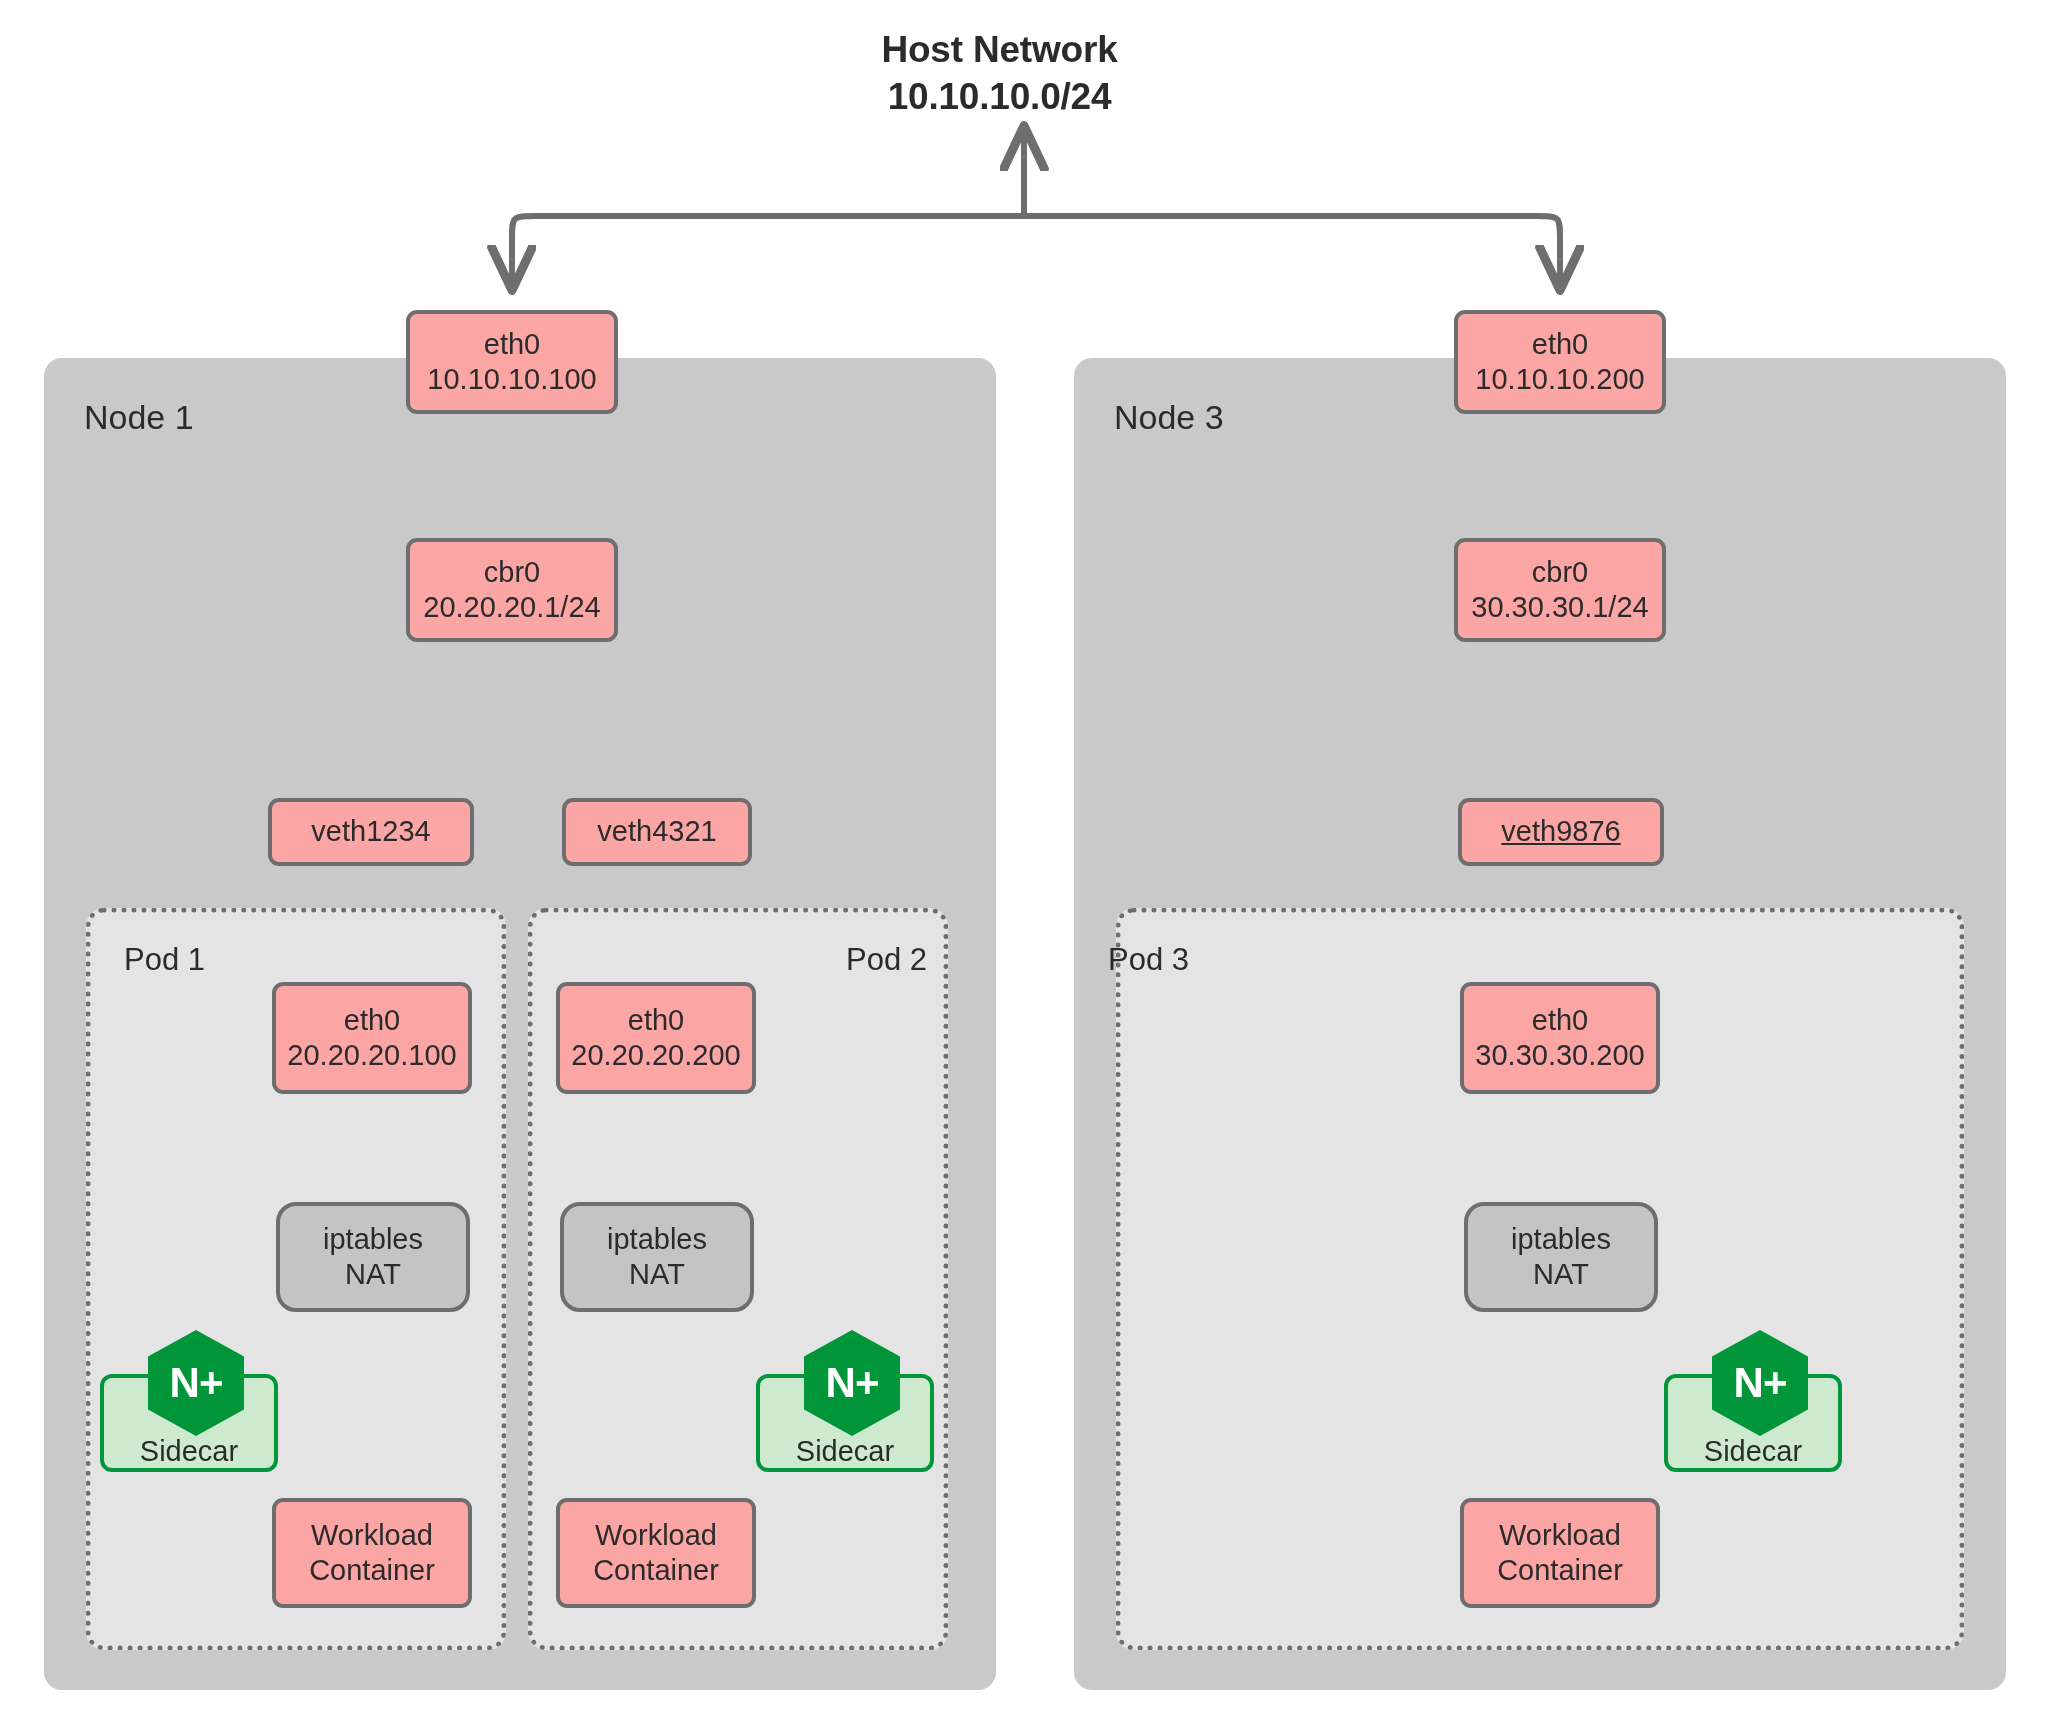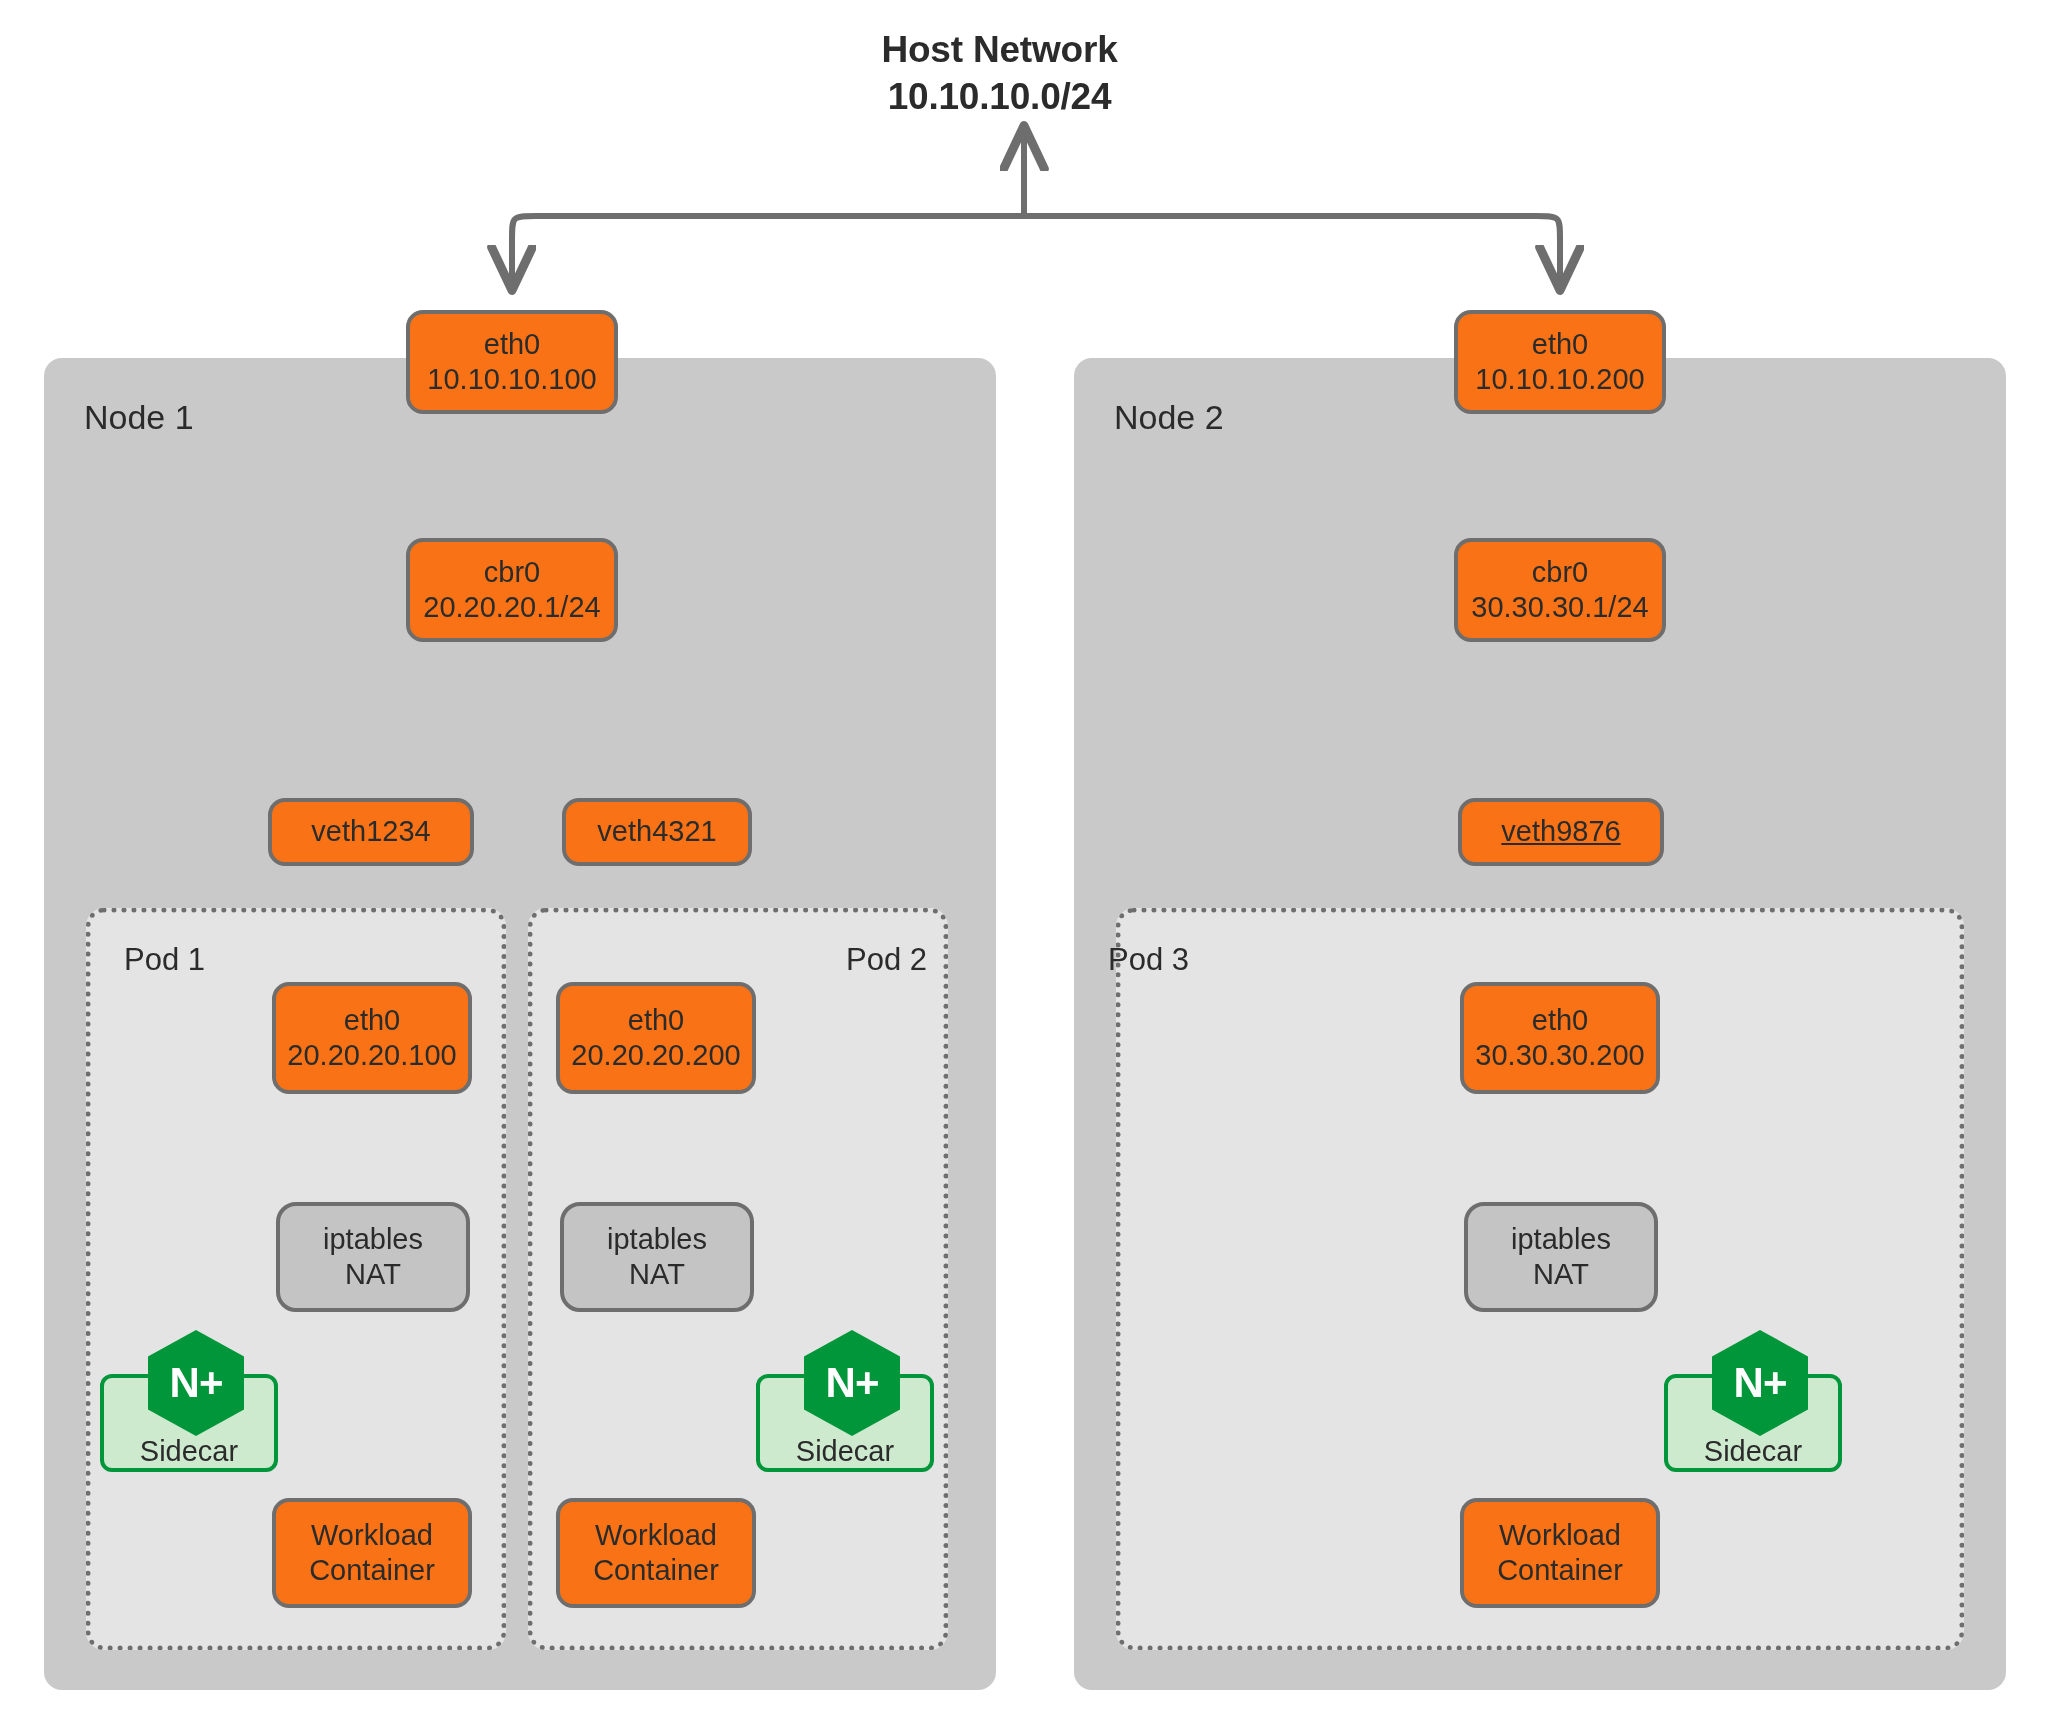--- a/index.html
+++ b/index.html
@@ -66,23 +66,23 @@
     color: #2b2b2b;
     line-height: 1;
   }
   #pod1-label { left: 124px;  top: 944px; }
   #pod2-label { left: 846px;  top: 944px; text-align: right; }
   #pod3-label { left: 1108px; top: 944px; }
 
   
   .nbox {
     box-sizing: border-box;
-    background: #f97316;
+    background: #fca5a5;
     border: 4px solid #6e6e6e;
-    border-radius: 17px;
+    border-radius: 11px;
     display: flex;
     align-items: center;
     justify-content: center;
     text-align: center;
     font-size: 29px;
     line-height: 1.22;
     color: #2b2b2b;
   }
   .nbox .stack { display: block; }
   .nbox .stack span { display: block; }
@@ -290,21 +290,21 @@
   </div>
 
   <div class="abs nbox" style="left:556px; top:1498px; width:200px; height:110px;">
     <span class="stack">
       <span>Workload</span>
       <span>Container</span>
     </span>
   </div>
 
   <div class="abs node-box" id="node2"></div>
-  <div class="abs node-label" id="node2-label">Node 2</div>
+  <div class="abs node-label" id="node2-label">Node 3</div>
 
   <div class="abs nbox" style="left:1454px; top:310px; width:212px; height:104px;">
     <span class="stack">
       <span>eth0</span>
       <span>10.10.10.200</span>
     </span>
   </div>
 
   <div class="abs nbox" style="left:1454px; top:538px; width:212px; height:104px;">
     <span class="stack">

